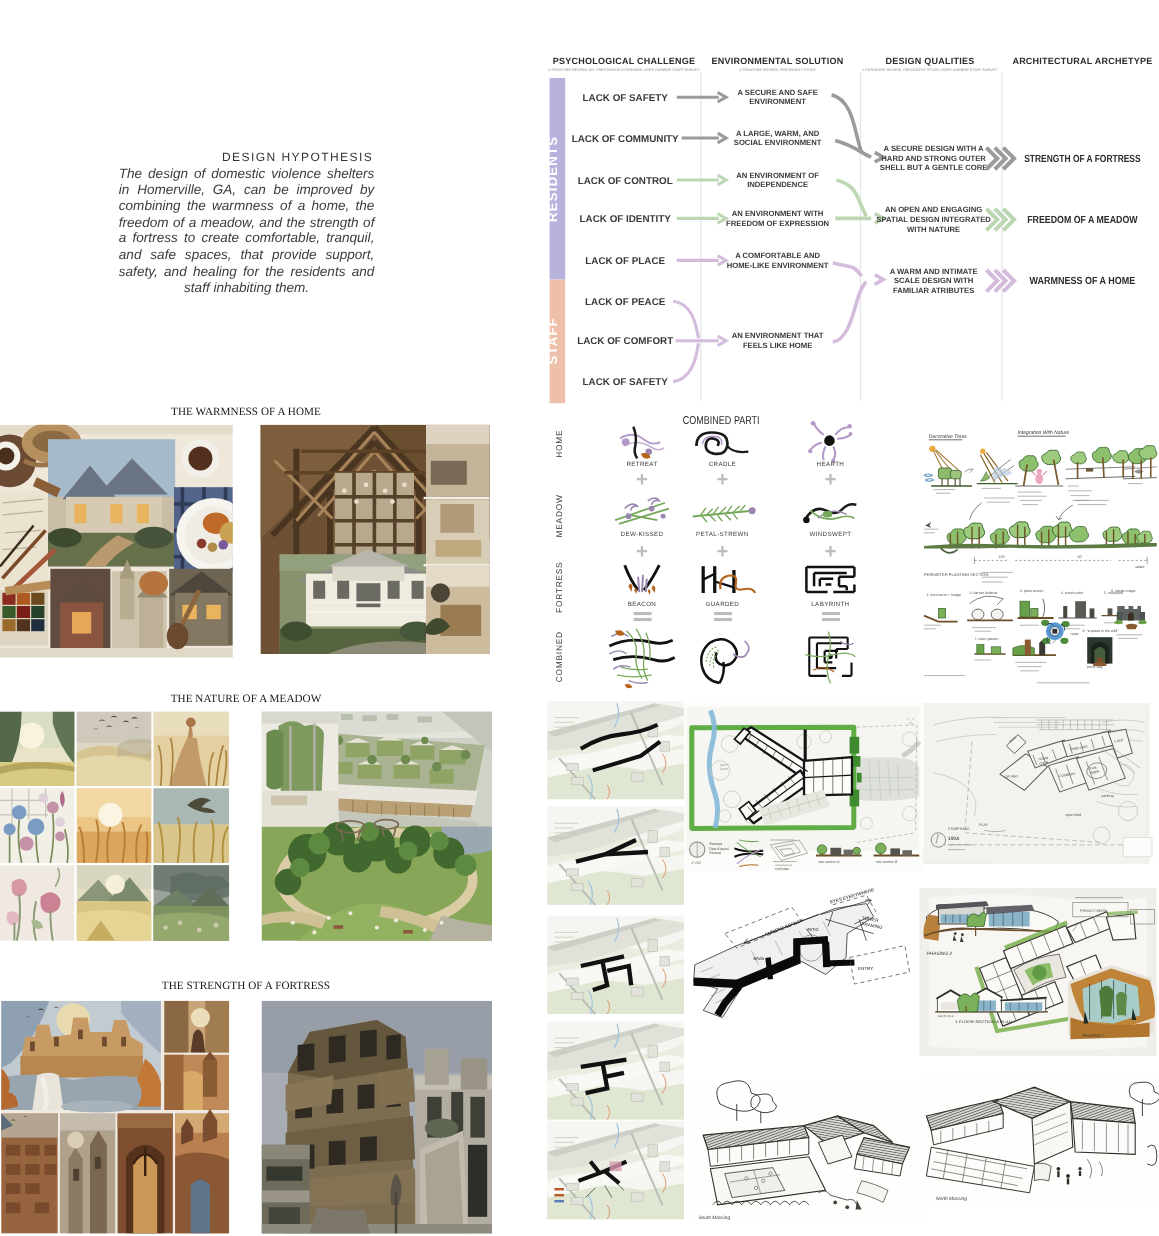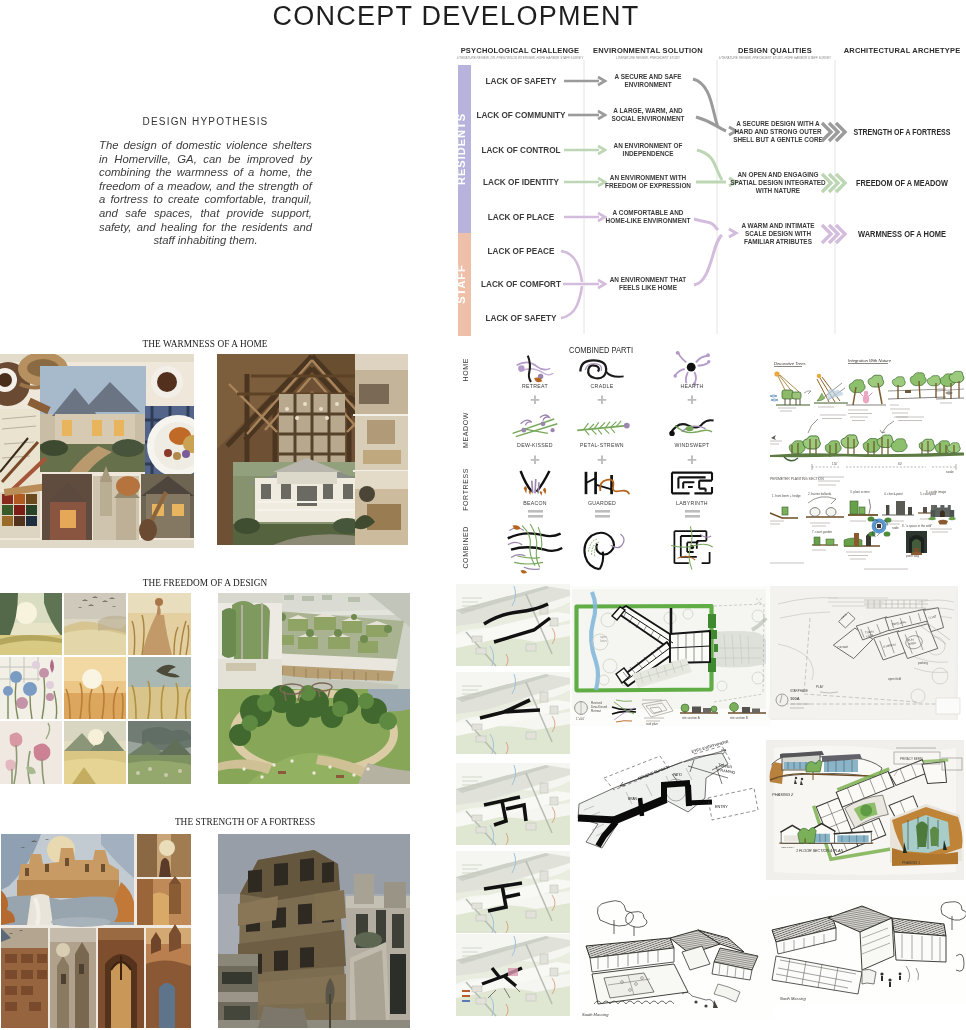--- a/index.html
+++ b/index.html
@@ -5,23 +5,22 @@
   html,body{margin:0;padding:0;background:#fff;}
   #board{position:relative;width:966px;height:1030px;background:#fff;overflow:hidden;
     font-family:"Liberation Sans",sans-serif;}
   .abs{position:absolute;}
   .sechead{position:absolute;left:0;width:410px;text-align:center;font-size:9.3px;letter-spacing:0.05px;color:#1a1a1a;white-space:nowrap;font-family:Liberation Serif, serif;}
 </style>
 </head>
 <body>
 <div id="board">
 
-<div class="abs" style="left:0;top:1px;width:912px;text-align:center;font-size:27px;letter-spacing:1.25px;color:#1e1e1e;">CONCEPT DEVELOPMENT</div>
-
-<div class="abs" style="left:100px;top:116px;width:211px;text-align:center;font-size:10px;letter-spacing:1.2px;color:#333;">DESIGN HYPOTHESIS</div>
+
+<div class="abs" style="left:100px;top:126px;width:211px;text-align:right;font-size:10px;letter-spacing:1.2px;color:#333;">DESIGN HYPOTHESIS</div>
 
 <div class="abs" style="left:99px;top:139px;width:213px;font-size:11.3px;line-height:13.6px;font-style:italic;color:#3c3c3c;text-align:justify;text-align-last:center;">The design of domestic violence shelters in Homerville, GA, can be improved by combining the warmness of a home, the freedom of a meadow, and the strength of a fortress to create comfortable, tranquil, and safe spaces, that provide support, safety, and healing for the residents and staff inhabiting them.</div>
 
 <svg class="abs" style="left:450px;top:42px;" width="516" height="295" viewBox="0 0 516 295">
 <style>
 .hd{font:bold 7.5px "Liberation Sans",sans-serif;fill:#2b2b2b;letter-spacing:0.2px;}
 .sub{font:italic 3.1px "Liberation Sans",sans-serif;fill:#8a8a8a;}
 .ch{font:bold 8.2px "Liberation Sans",sans-serif;fill:#3a3a3a;}
 .sol{font:bold 6.4px "Liberation Sans",sans-serif;fill:#3a3a3a;}
 .arc{font:bold 8.6px "Liberation Sans",sans-serif;fill:#2b2b2b;}
@@ -311,21 +310,21 @@
 <rect x="150" y="66" width="28" height="24" fill="#b09a78"></rect>
 <rect x="146" y="96" width="38" height="14" fill="#c0a87e"></rect>
 <rect x="136" y="116" width="55" height="2" fill="#f2efe8"></rect>
       <rect x="138" y="118" width="53" height="73" fill="#cdbb9d"></rect>
 <rect x="138" y="117" width="53" height="18" fill="#e3dac8"></rect>
 <rect x="150" y="150" width="34" height="26" fill="#9a7c52"></rect>
 <circle cx="150" cy="140" r="8" fill="#4a4536"></circle>
 <path d="M138,168 q10,-14 20,0 q-10,10 -20,6 Z" fill="#3f4a2e"></path>
 </svg>
 
-<div class="sechead" style="top:578px;">THE FREEDOM OF A DESIGN</div>
+<div class="sechead" style="top:578px;">THE NATURE OF A MEADOW</div>
 
 <svg class="abs" style="left:0;top:593px;" width="191" height="191" viewBox="0 0 191 191">
 
 <g>
 <rect x="0" y="0" width="62" height="62" fill="#e8e4c8"></rect>
 <rect x="0" y="0" width="62" height="30" fill="#d9ddc2"></rect>
 <circle cx="26" cy="20" r="11" fill="#f7f3dd"></circle>
 <path d="M0,0 L18,0 Q18,24 10,42 L0,48 Z" fill="#54684a"></path>
 <path d="M44,0 L62,0 L62,44 Q50,30 44,10 Z" fill="#5f7452"></path>
 <rect x="0" y="42" width="62" height="20" fill="#d8c983"></rect>
@@ -571,21 +570,21 @@
         <circle cx="44" cy="184" r="1.7"></circle>
         <circle cx="150" cy="176" r="1.7"></circle>
         <circle cx="26" cy="176" r="1.7"></circle>
       </g>
 <g fill="#8a5a3a">
         <rect x="60" y="178" width="8" height="3"></rect>
         <rect x="118" y="182" width="8" height="3"></rect>
       </g>
 </svg>
 
-<div class="sechead" style="top:817px;padding-left:40px;">THE STRENGTH OF A FORTRESS</div>
+<div class="sechead" style="top:817px;">THE STRENGTH OF A FORTRESS</div>
 
 <svg class="abs" style="left:1px;top:834px;" width="190" height="194" viewBox="0 0 190 194">
 <rect width="190" height="194" fill="#efeae2"></rect>
 
 <g>
 <rect x="0" y="0" width="133" height="91" fill="#c2cad2"></rect>
 <path d="M0,0 L40,0 Q30,30 8,52 L0,56 Z" fill="#8fa0b2"></path>
 <path d="M100,0 L133,0 L133,44 Q116,30 100,10 Z" fill="#a2b0c0"></path>
 <circle cx="60" cy="16" r="14" fill="#e8d9b0"></circle>
 <path d="M16,52 L20,30 L28,30 L30,20 L40,20 L42,30 L58,28 L60,14 L72,14 L74,26 L92,26 L94,16 L104,16 L108,30 L118,36 L118,52 Z" fill="#c99b64"></path>

